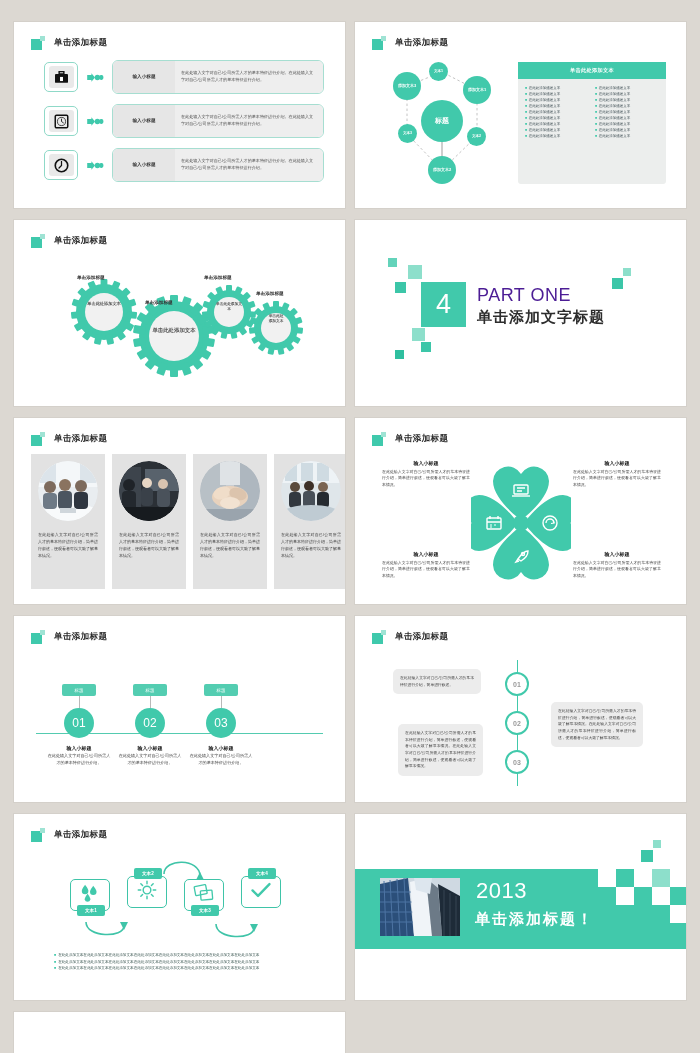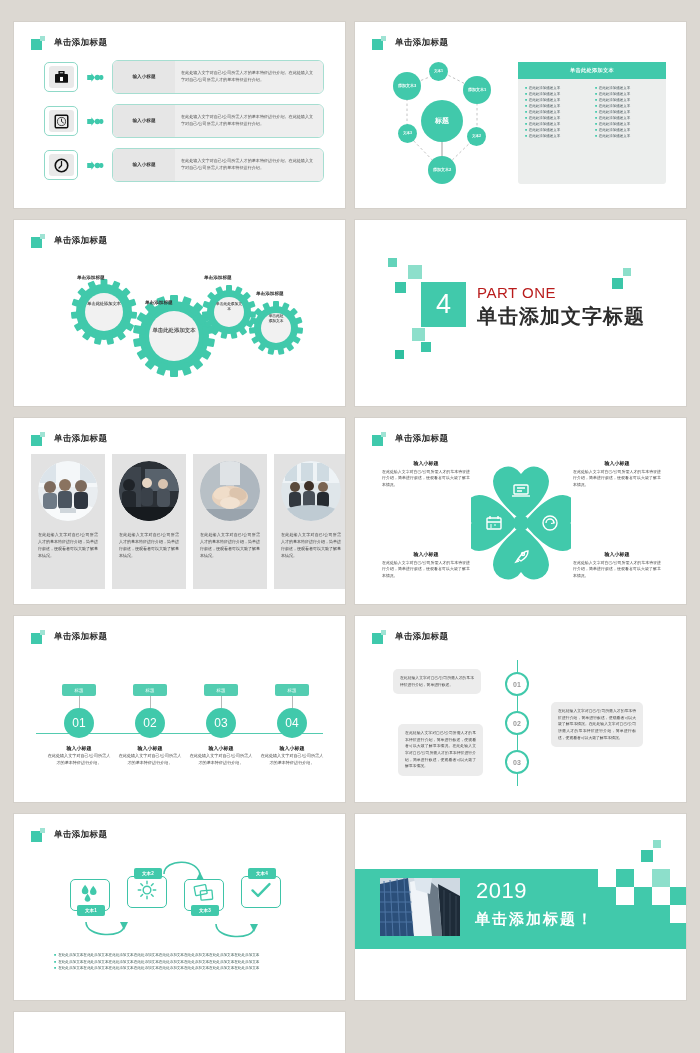--- a/index.html
+++ b/index.html
@@ -87,22 +87,22 @@
   }
 
   
   .sq{ position:absolute; }
   .part-num{
     position:absolute; left:66px; top:62px; width:45px; height:45px; background:#41c9ab;
     display:flex; align-items:center; justify-content:center;
     color:#fff; font-size:27px; line-height:1;
   }
   .part-txt{ position:absolute; left:122px; top:64px; }
-  .part-txt .en{ font-size:15px; color:#b91c1c; letter-spacing:.5px; line-height:1.25; }
-  .part-txt .cn{ font-size:20px; color:#2d2d2d; font-weight:bold; letter-spacing:1px; line-height:1.3; }
+  .part-txt .en{ font-size:18px; color:#4c1d95; letter-spacing:.5px; line-height:1.25; }
+  .part-txt .cn{ font-size:15px; color:#2d2d2d; font-weight:bold; letter-spacing:1px; line-height:1.3; }
 
   
   .cards{ position:absolute; left:17px; top:36px; display:flex; gap:7px; }
   .card{ width:74px; height:135px; background:#e2e2e2; padding:7px 7px 0; }
   .card .ph{ width:60px; height:60px; border-radius:50%; margin:0 auto; overflow:hidden; position:relative; }
   .card .cap{ margin-top:10px; font-size:4px; color:#3a3a3a; line-height:1.75; text-align:justify; }
 
   
   .clover{ position:absolute; left:116px; top:36px; width:100px; height:138px; }
   .cl-note{ position:absolute; width:88px; }
@@ -631,27 +631,20 @@
       <h5>输入小标题</h5>
       <p>在此处输入文字对自己/公司所需人才的基本特征进行介绍。</p>
     </div>
     <div class="tl-item" style="left:170px">
       <div class="tl-tag">标题</div>
       <div class="tl-stem"></div>
       <div class="tl-circ">03</div>
       <h5>输入小标题</h5>
       <p>在此处输入文字对自己/公司所需人才的基本特征进行介绍。</p>
     </div>
-    <div class="tl-item" style="left:241px">
-      <div class="tl-tag">标题</div>
-      <div class="tl-stem"></div>
-      <div class="tl-circ">04</div>
-      <h5>输入小标题</h5>
-      <p>在此处输入文字对自己/公司所需人才的基本特征进行介绍。</p>
-    </div>
   </div>
 
   <div class="slide">
     <div class="hdr">
       <span class="hdr-ico">
             <i class="big"></i>
             <i class="sm"></i>
           </span>
       <span class="hdr-txt">单击添加标题</span>
     </div>
@@ -760,20 +753,20 @@
             </g>
             <polygon points="34,58 30,4 46,0 52,58" fill="#f0f4f8"></polygon>
             <polygon points="46,0 58,10 62,58 52,58" fill="#6c7a87"></polygon>
             <polygon points="58,6 80,18 80,58 62,58" fill="#1e2b38"></polygon>
             <g stroke="#3c4b5c" stroke-width=".8">
               <path d="M64 58V12M70 58V15M76 58V18"></path>
             </g>
             <polygon points="34,0 52,0 50,16 36,12" fill="#dde6ee"></polygon>
           </svg>
     </div>
-    <div class="th-year">2019</div>
+    <div class="th-year">2013</div>
     <div class="th-sub">单击添加标题！</div>
   </div>
 
   <div class="slide partial"></div>
 
 </div>
 </div>
 
 </body></html>

